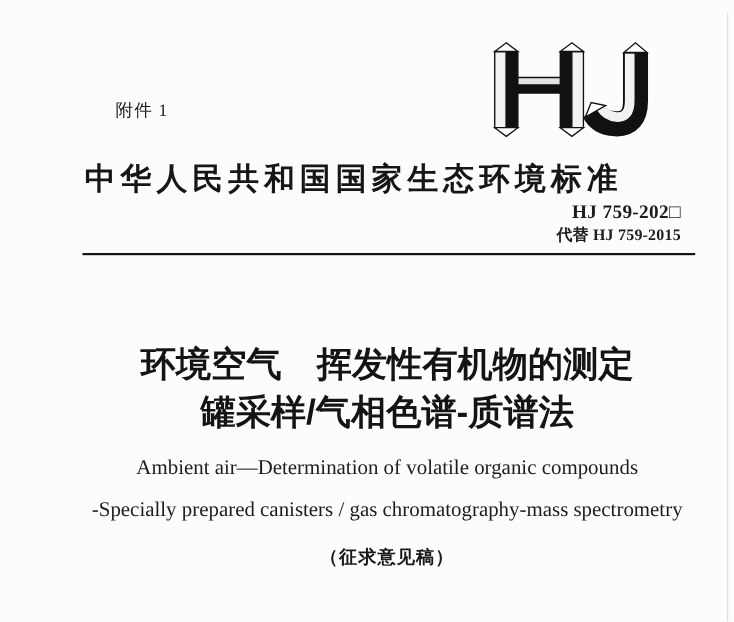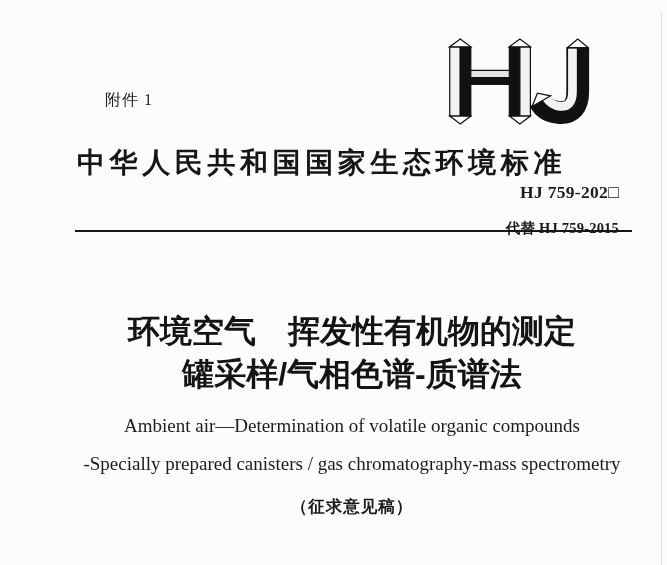--- a/index.html
+++ b/index.html
@@ -33,21 +33,21 @@
     position:absolute;left:77px;top:144px;width:560px;
     font-size:28px;font-weight:700;letter-spacing:4.6px;
     white-space:nowrap;color:#161616;
     font-family:"Liberation Serif","DejaVu Serif",serif;
   }
   .std-block{
     position:absolute;right:48px;top:182px;text-align:right;
     font-family:"Liberation Serif","DejaVu Serif",serif;color:#1c1c1c;
   }
   .std-number{font-size:17.5px;font-weight:700;line-height:21px;letter-spacing:.3px;text-align:right;}
-  .std-replaces{font-size:14.5px;font-weight:600;line-height:19px;margin-top:16px;letter-spacing:.2px;}
+  .std-replaces{font-size:14.5px;font-weight:600;line-height:19px;margin-top:2px;letter-spacing:.2px;}
   .rule{
     position:absolute;left:75px;top:230px;width:557px;height:2px;
     background:#161616;
   }
   .title-cn{
     position:absolute;left:20px;top:310px;width:664px;text-align:center;
     font-family:"Liberation Sans","DejaVu Sans",sans-serif;
     font-weight:700;font-size:32px;line-height:43px;color:#141414;
   }
   .title-en{

